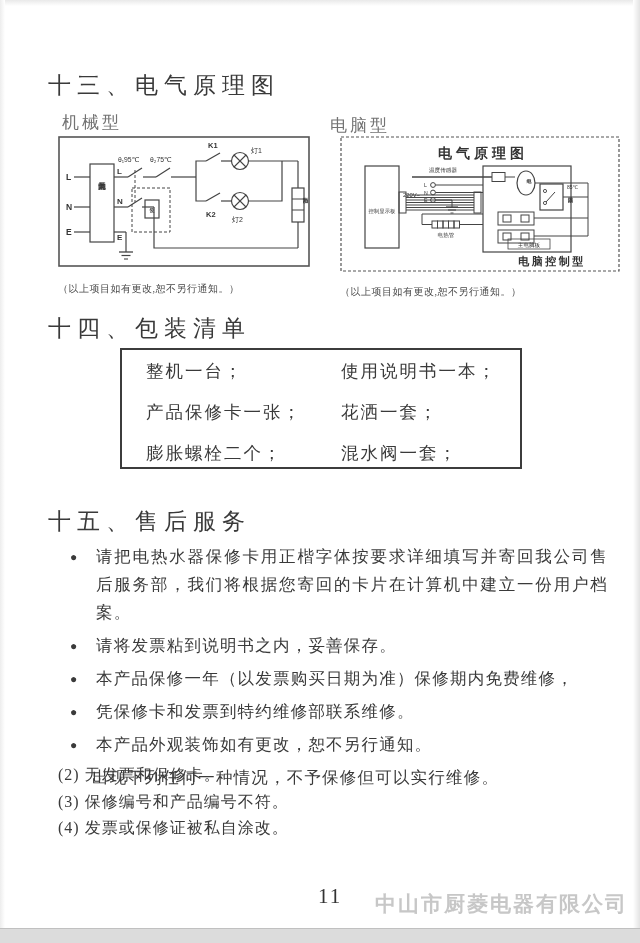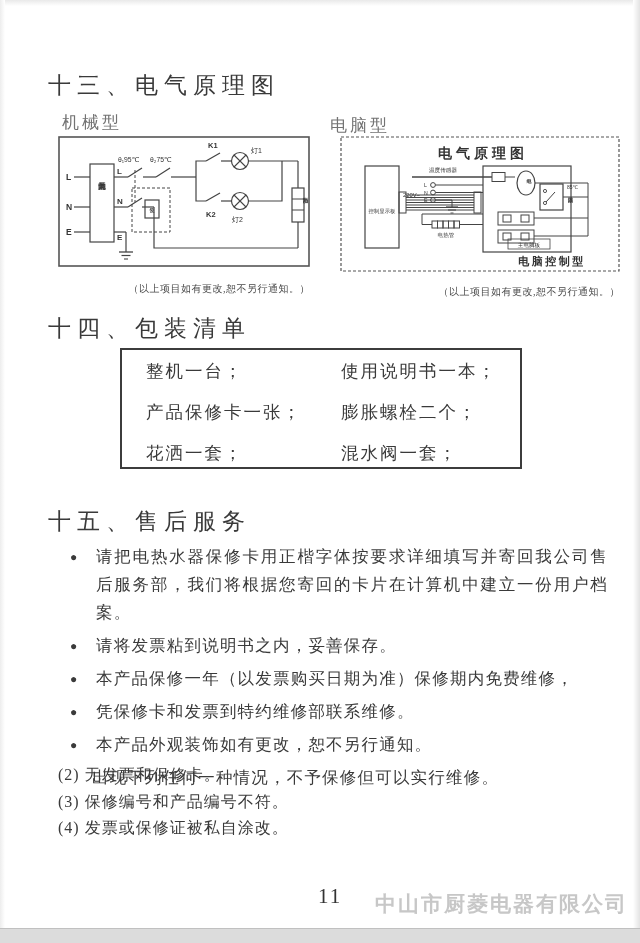--- a/index.html
+++ b/index.html
@@ -21,21 +21,21 @@
   .sec-title{
     position:absolute;left:48px;
     font-size:23px;letter-spacing:6px;color:#3a3a3a;font-weight:500;
     white-space:nowrap;
     text-align:right;
   }
   .sub-label{position:absolute;font-size:17px;letter-spacing:3px;color:#737373;}
 
   .diagram-box{position:absolute;}
   .caption{
-    position:absolute;font-size:10px;color:#4a4a4a;text-align:right;
+    position:absolute;font-size:10px;color:#4a4a4a;text-align:left;
     letter-spacing:0.5px;white-space:nowrap;
     font-family:"Liberation Serif",serif;
   }
 
   .pack-box{
     position:absolute;left:120px;top:348px;width:398px;height:117px;
     border:2px solid #3c3c3c;background:#fff;
   }
   .pack-grid{
     position:absolute;left:24px;top:10px;right:10px;
@@ -244,22 +244,22 @@
 
   <div class="caption" style="left:58px;top:282px;width:252px;">（以上项目如有更改,恕不另行通知。）</div>
   <div class="caption" style="left:340px;top:285px;width:280px;">（以上项目如有更改,恕不另行通知。）</div>
 
   <div class="sec-title" style="top:313px;">十四、包装清单</div>
   <div class="pack-box">
     <div class="pack-grid">
       <div>整机一台；</div>
       <div>使用说明书一本；</div>
       <div>产品保修卡一张；</div>
+      <div>花洒一套；</div>
       <div>膨胀螺栓二个；</div>
-      <div>花洒一套；</div>
       <div>混水阀一套；</div>
     </div>
   </div>
 
   <div class="sec-title" style="top:506px;">十五、售后服务</div>
   <div class="service">
     <div class="bullet-row">
       <span class="bullet-mark">●</span>
       <span class="bullet-text">请把电热水器保修卡用正楷字体按要求详细填写并寄回我公司售后服务部，我们将根据您寄回的卡片在计算机中建立一份用户档案。</span>
     </div>

